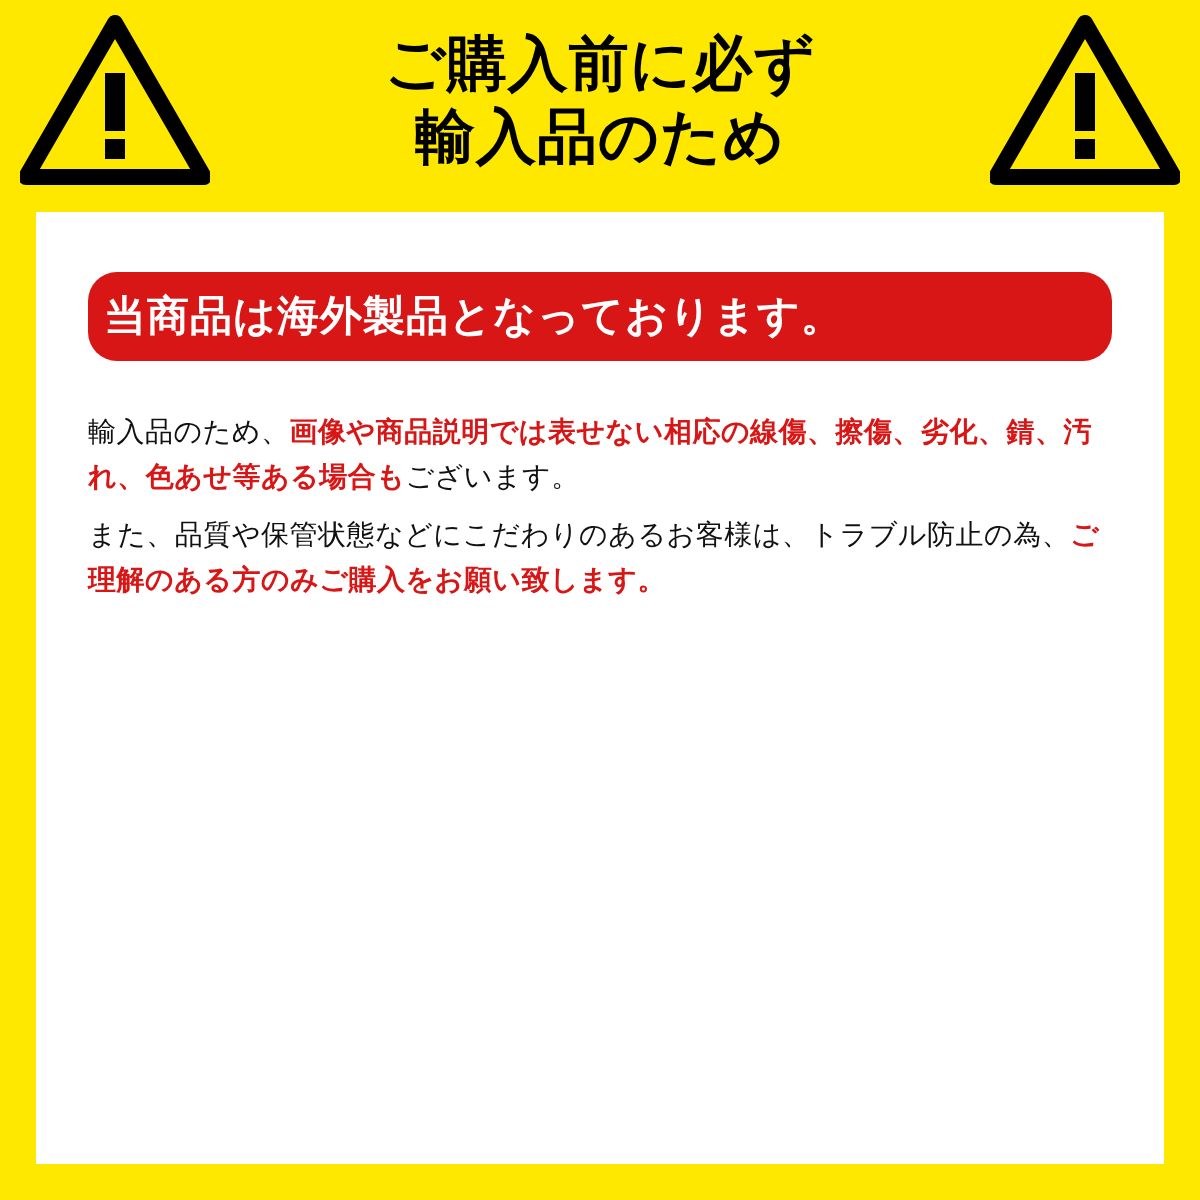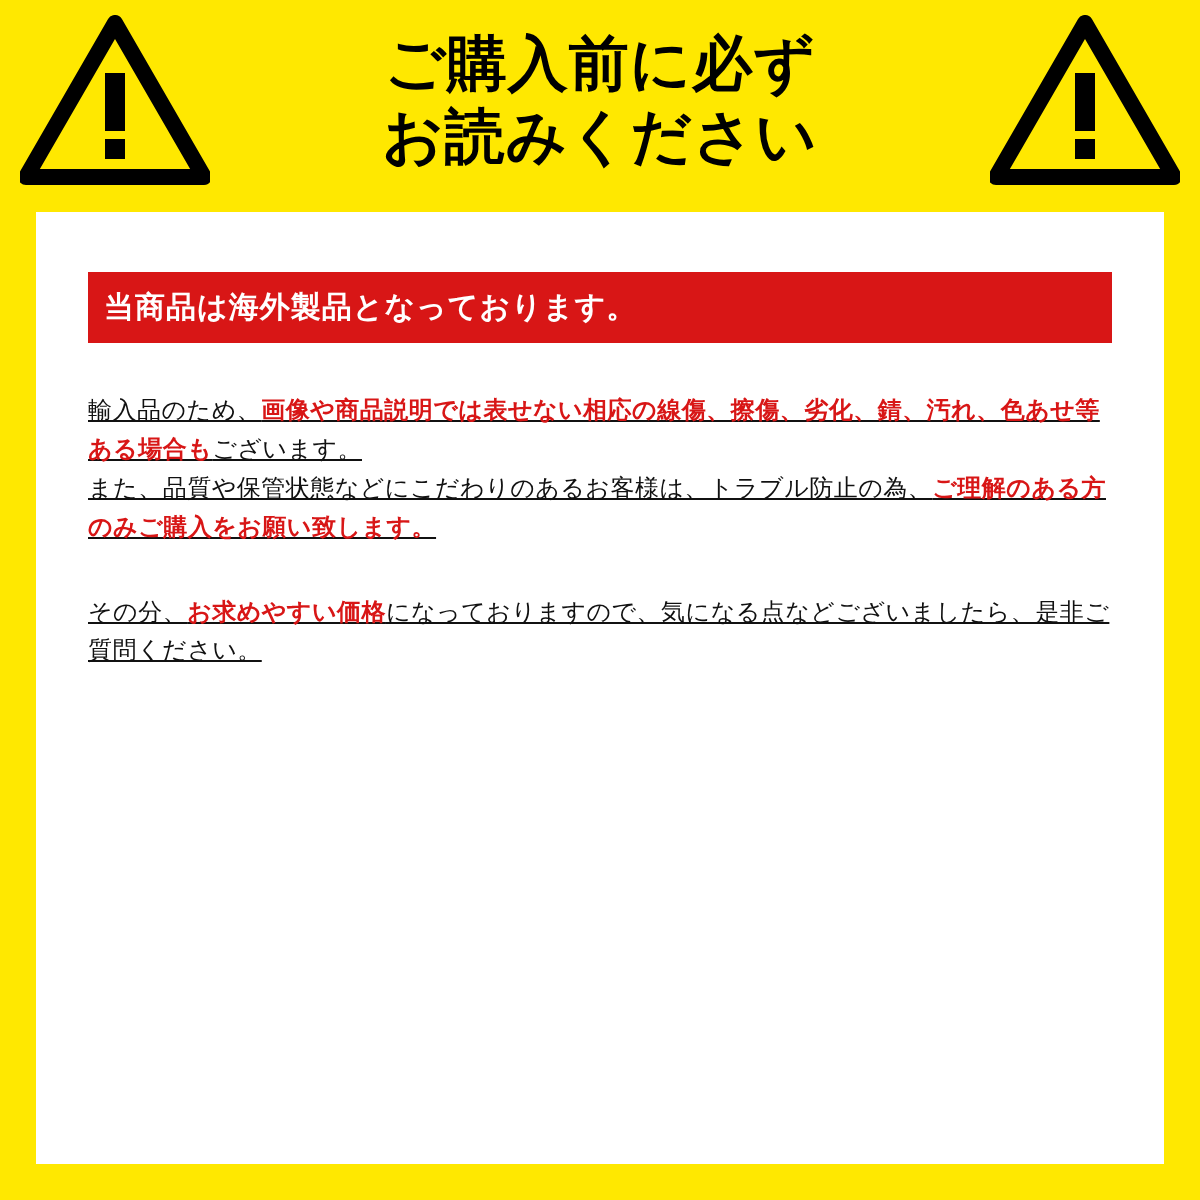--- a/index.html
+++ b/index.html
@@ -59,39 +59,39 @@
     height: 952px;
     background: #FFFFFF;
     box-sizing: border-box;
     padding: 60px 52px 0 52px;
   }
 
   .banner {
     background: #D81616;
     color: #FFFFFF;
     font-weight: bold;
-    font-size: 30px;
+    font-size: 42px;
     line-height: 1.5;
     padding: 12px 16px 14px 16px;
     box-sizing: border-box;
     letter-spacing: 1px;
     white-space: nowrap;
+    border-radius: 29px;
   }
 
   .body-text {
     margin-top: 48px;
     color: #111111;
-    font-size: 24px;
+    font-size: 28px;
     line-height: 1.62;
     letter-spacing: 0.5px;
-    text-decoration: underline;
   }
 
   .para { margin: 0; }
-  .para + .para { margin-top: 0; }
+  .para + .para { margin-top: 12px; }
   .gap { height: 46px; }
 
   .em {
     color: #D81616;
     font-weight: bold;
   }
 </style>
 </head>
 <body>
 
@@ -101,21 +101,21 @@
 
     <span class="warn-icon">
       <svg viewBox="0 0 190 170" width="190" height="170" aria-hidden="true">
         <path d="M95 8 L184 162 L6 162 Z" fill="#FFE800" stroke="#000000" stroke-width="16" stroke-linejoin="round"></path>
         <rect x="85" y="58" width="20" height="58" fill="#000000"></rect>
         <rect x="85" y="124" width="20" height="20" fill="#000000"></rect>
       </svg>
     </span>
 
     <div class="header-title">ご購入前に必ず
-お読みください</div>
+輸入品のため</div>
 
     <span class="warn-icon">
       <svg viewBox="0 0 190 170" width="190" height="170" aria-hidden="true">
         <path d="M95 8 L184 162 L6 162 Z" fill="#FFE800" stroke="#000000" stroke-width="16" stroke-linejoin="round"></path>
         <rect x="85" y="58" width="20" height="58" fill="#000000"></rect>
         <rect x="85" y="124" width="20" height="20" fill="#000000"></rect>
       </svg>
     </span>
 
   </div>
@@ -125,20 +125,19 @@
     <div class="banner">当商品は海外製品となっております。</div>
 
     <div class="body-text">
 
       <p class="para"><span>輸入品のため、</span><span class="em">画像や商品説明では表せない相応の線傷、擦傷、劣化、錆、汚れ、色あせ等ある場合も</span><span>ございます。</span></p>
 
       <p class="para"><span>また、品質や保管状態などにこだわりのあるお客様は、トラブル防止の為、</span><span class="em">ご理解のある方のみご購入をお願い致します。</span></p>
 
       <div class="gap"></div>
 
-      <p class="para"><span>その分、</span><span class="em">お求めやすい価格</span><span>になっておりますので、気になる点などございましたら、是非ご質問ください。</span></p>
 
 
 
     </div>
   </div>
 
 </div>
 
 </body></html>

